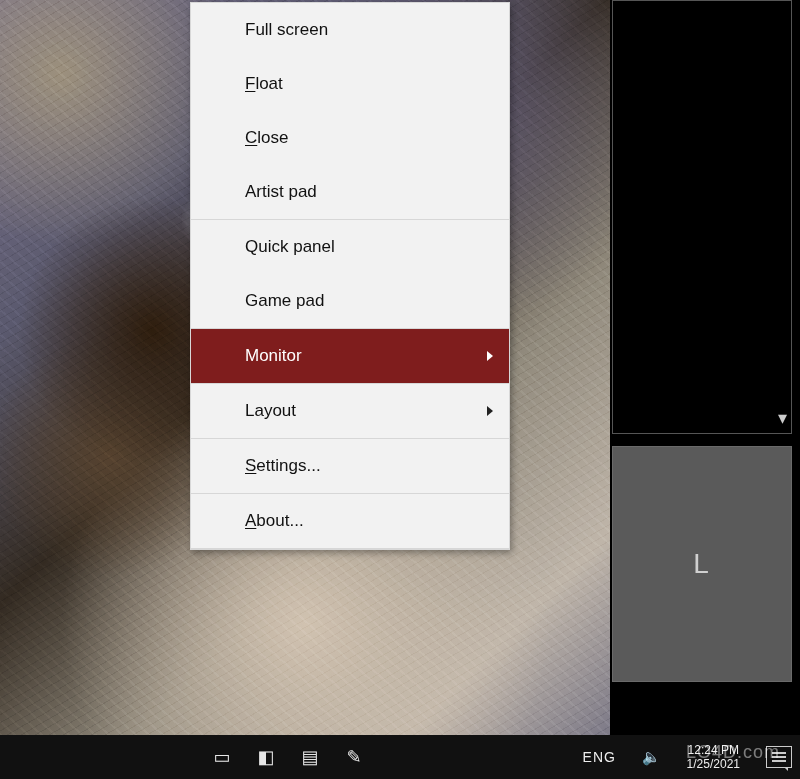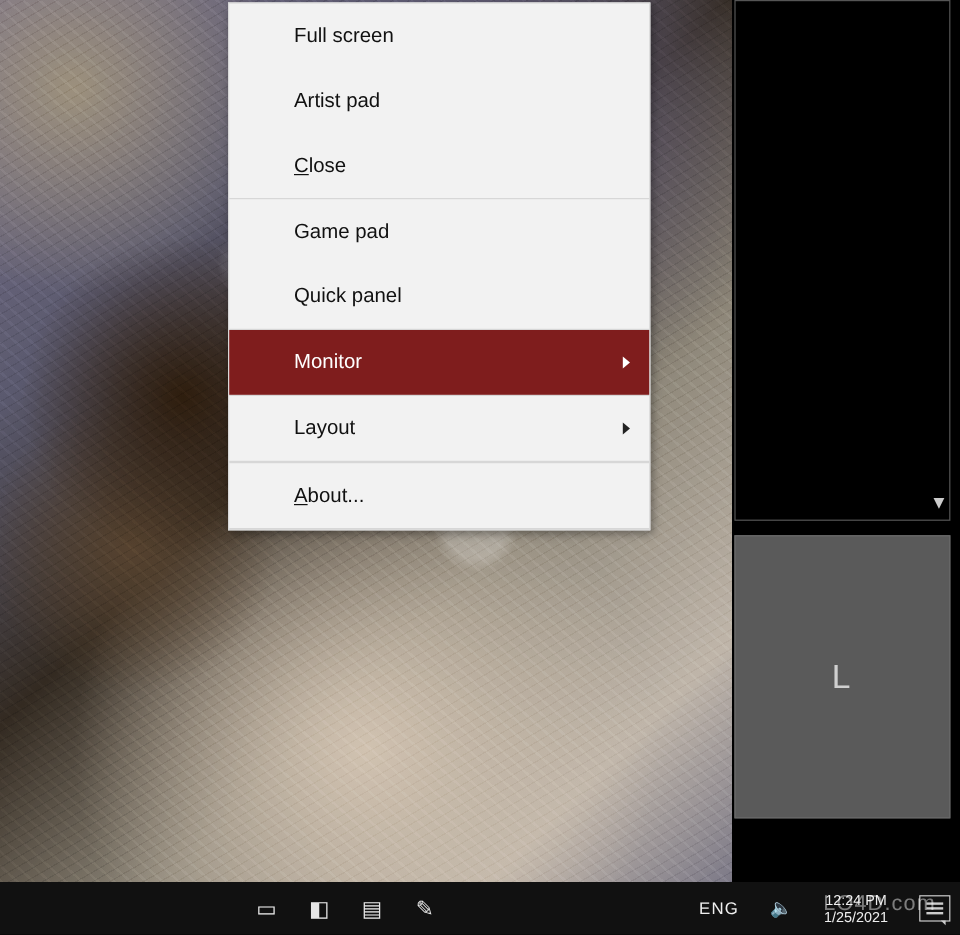--- a/index.html
+++ b/index.html
@@ -46,21 +46,21 @@
     .side-panel-bottom {
       position:absolute; right:8px; top:446px; width:180px; height:236px;
       background:#5a5a5a; border:1px solid #6a6a6a;
       display:flex; align-items:center; justify-content:center;
       color:#d0d0d0; font-size:28px; font-weight:400; letter-spacing:2px;
     }
 
     
     .ctx-menu {
       position:absolute; left:190px; top:2px;
-      width:352px;
+      width:320px;
       background:#f2f2f2;
       box-shadow:2px 3px 7px rgba(0,0,0,0.35);
       border:1px solid #d8d8d8;
       font-size:17px;
     }
     .ctx-item {
       height:54px; display:flex; align-items:center;
       padding-left:54px; padding-right:30px;
       position:relative; cursor:default;
       color:#111;
@@ -129,43 +129,49 @@
 </div>
 <div class="side-panel-bottom">
   <span>L</span>
 </div>
 
 <div class="ctx-menu" id="ctxMenu">
     <div class="ctx-item">
       <span class="lbl">Full screen</span>
     </div>
     <div class="ctx-item">
-      <span class="lbl">Artist pad</span>
+      <span class="lbl"><span class="ul">F</span><span>loat</span></span>
     </div>
     <div class="ctx-item">
       <span class="lbl"><span class="ul">C</span><span>lose</span></span>
     </div>
+    <div class="ctx-item">
+      <span class="lbl">Artist pad</span>
+    </div>
     <div class="ctx-sep"></div>
     <div class="ctx-item">
-      <span class="lbl">Game pad</span>
+      <span class="lbl">Quick panel</span>
     </div>
     <div class="ctx-item">
-      <span class="lbl">Quick panel</span>
+      <span class="lbl">Game pad</span>
     </div>
     <div class="ctx-sep"></div>
     <div class="ctx-item highlight">
       <span class="lbl">Monitor</span>
       <span class="arrow"></span>
     </div>
     <div class="ctx-sep"></div>
     <div class="ctx-item">
       <span class="lbl">Layout</span>
       <span class="arrow"></span>
     </div>
     <div class="ctx-sep"></div>
+    <div class="ctx-item">
+      <span class="lbl"><span class="ul">S</span><span>ettings...</span></span>
+    </div>
     <div class="ctx-sep"></div>
     <div class="ctx-item">
       <span class="lbl"><span class="ul">A</span><span>bout...</span></span>
     </div>
     <div class="ctx-sep"></div>
   </div>
 
 <div class="taskbar">
   <div class="gap"></div>
   <div class="tb-icon">▭</div>

